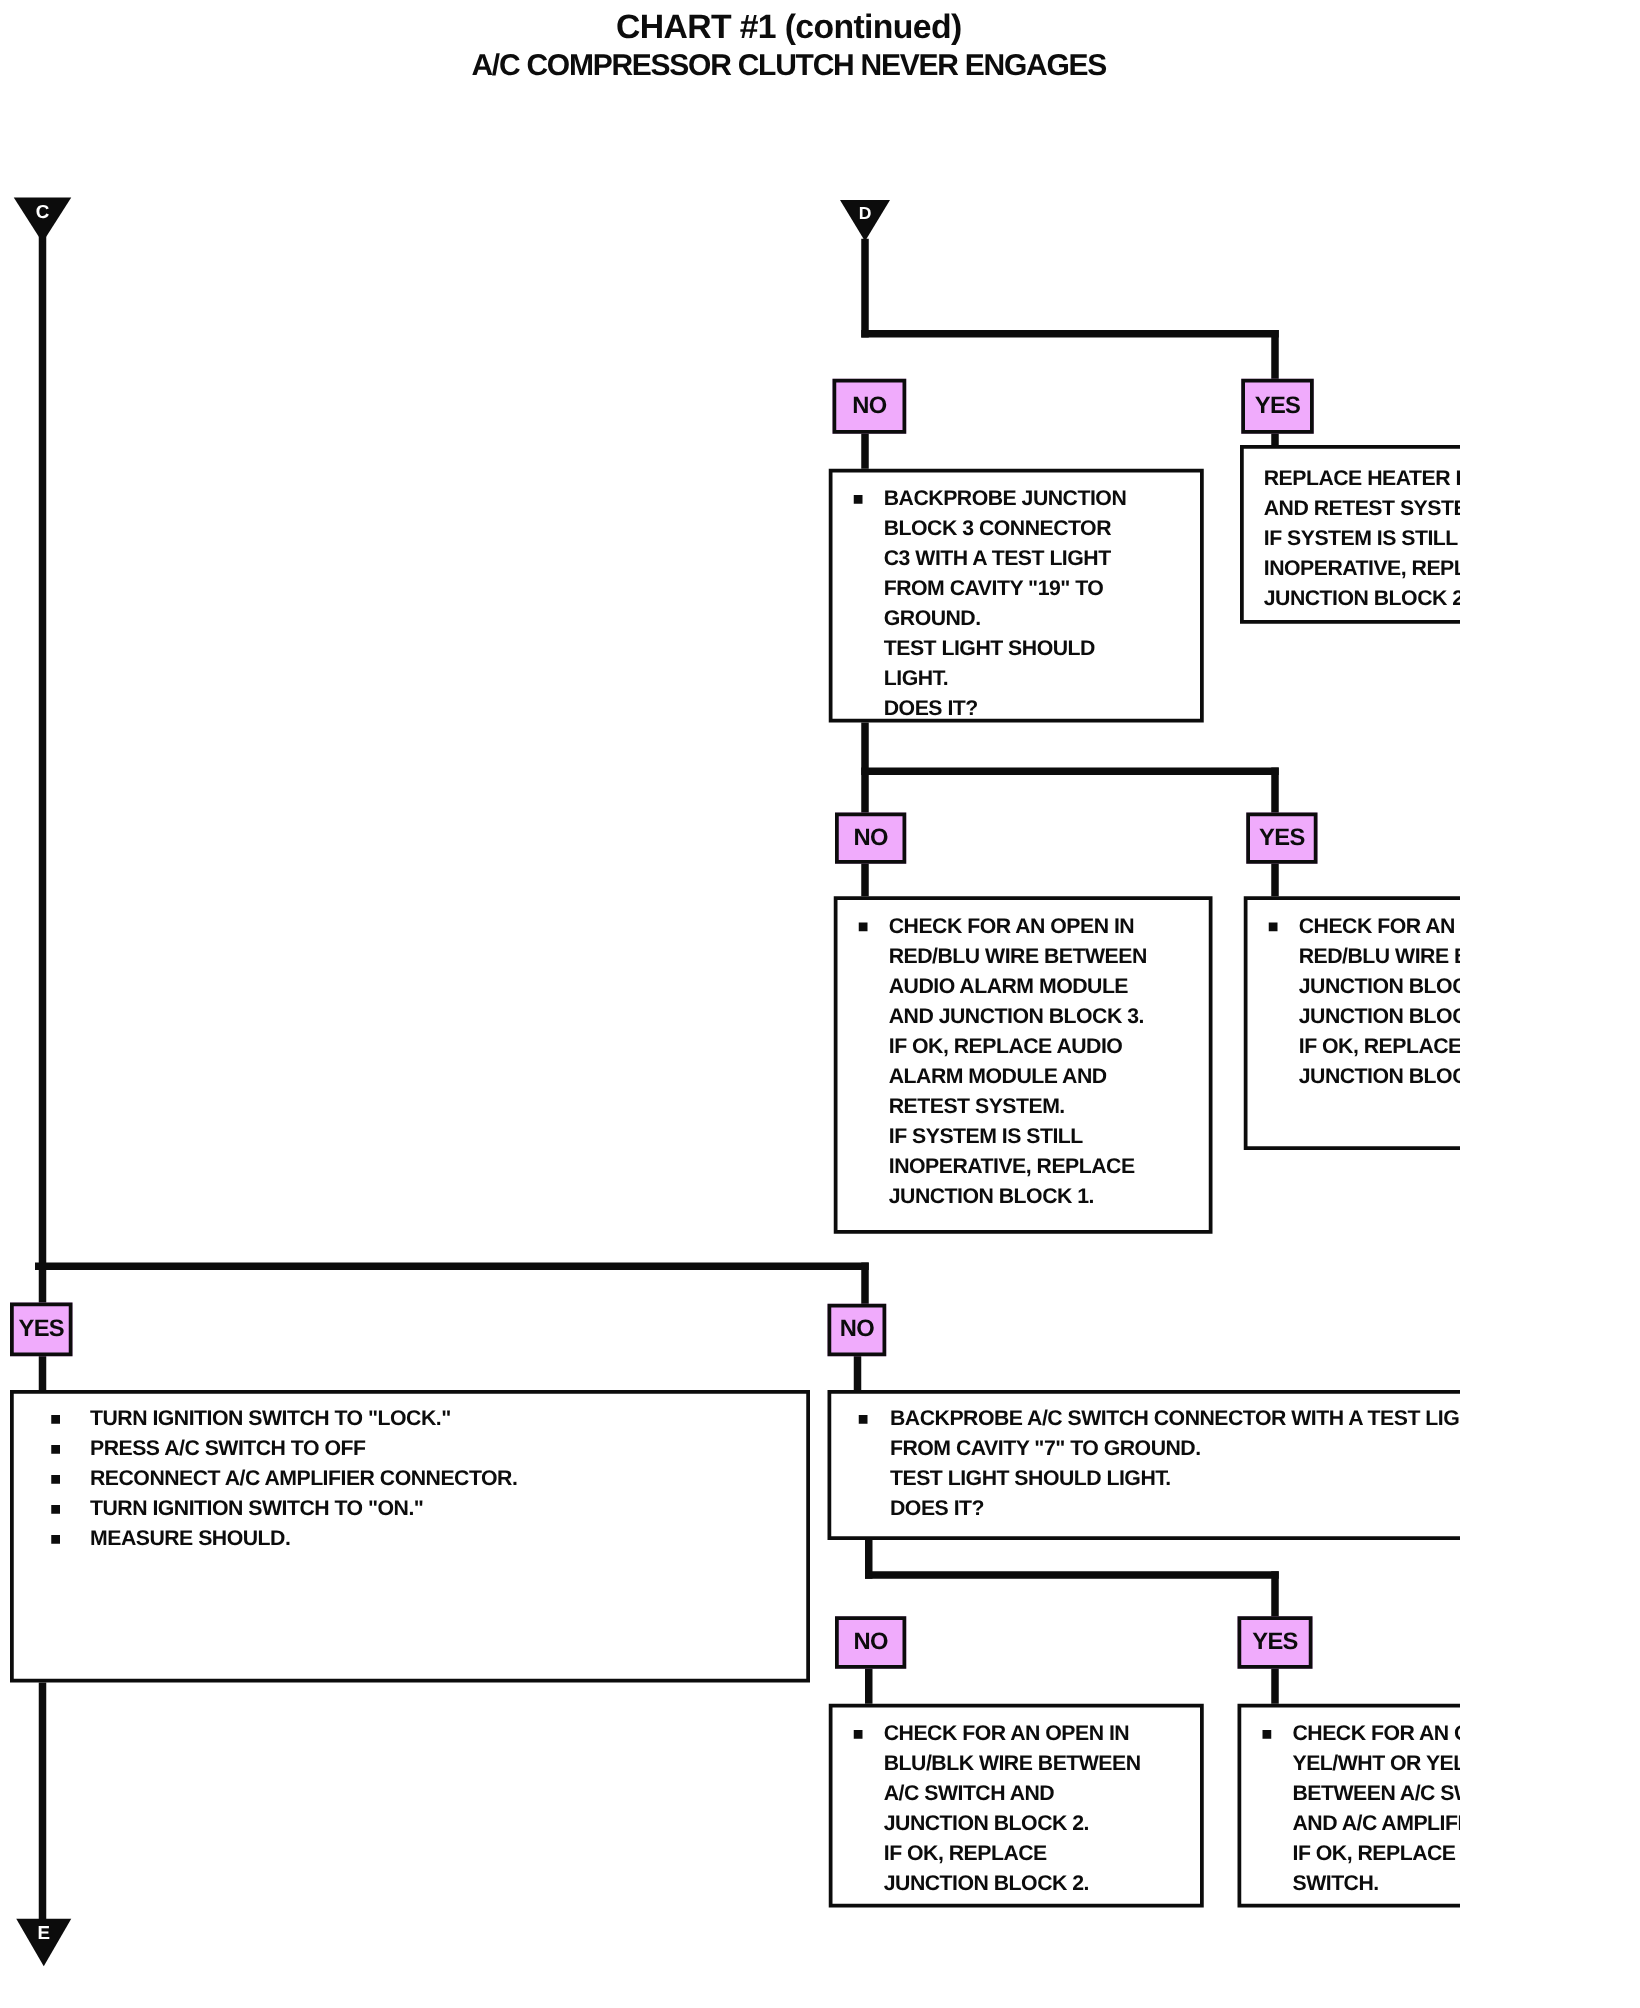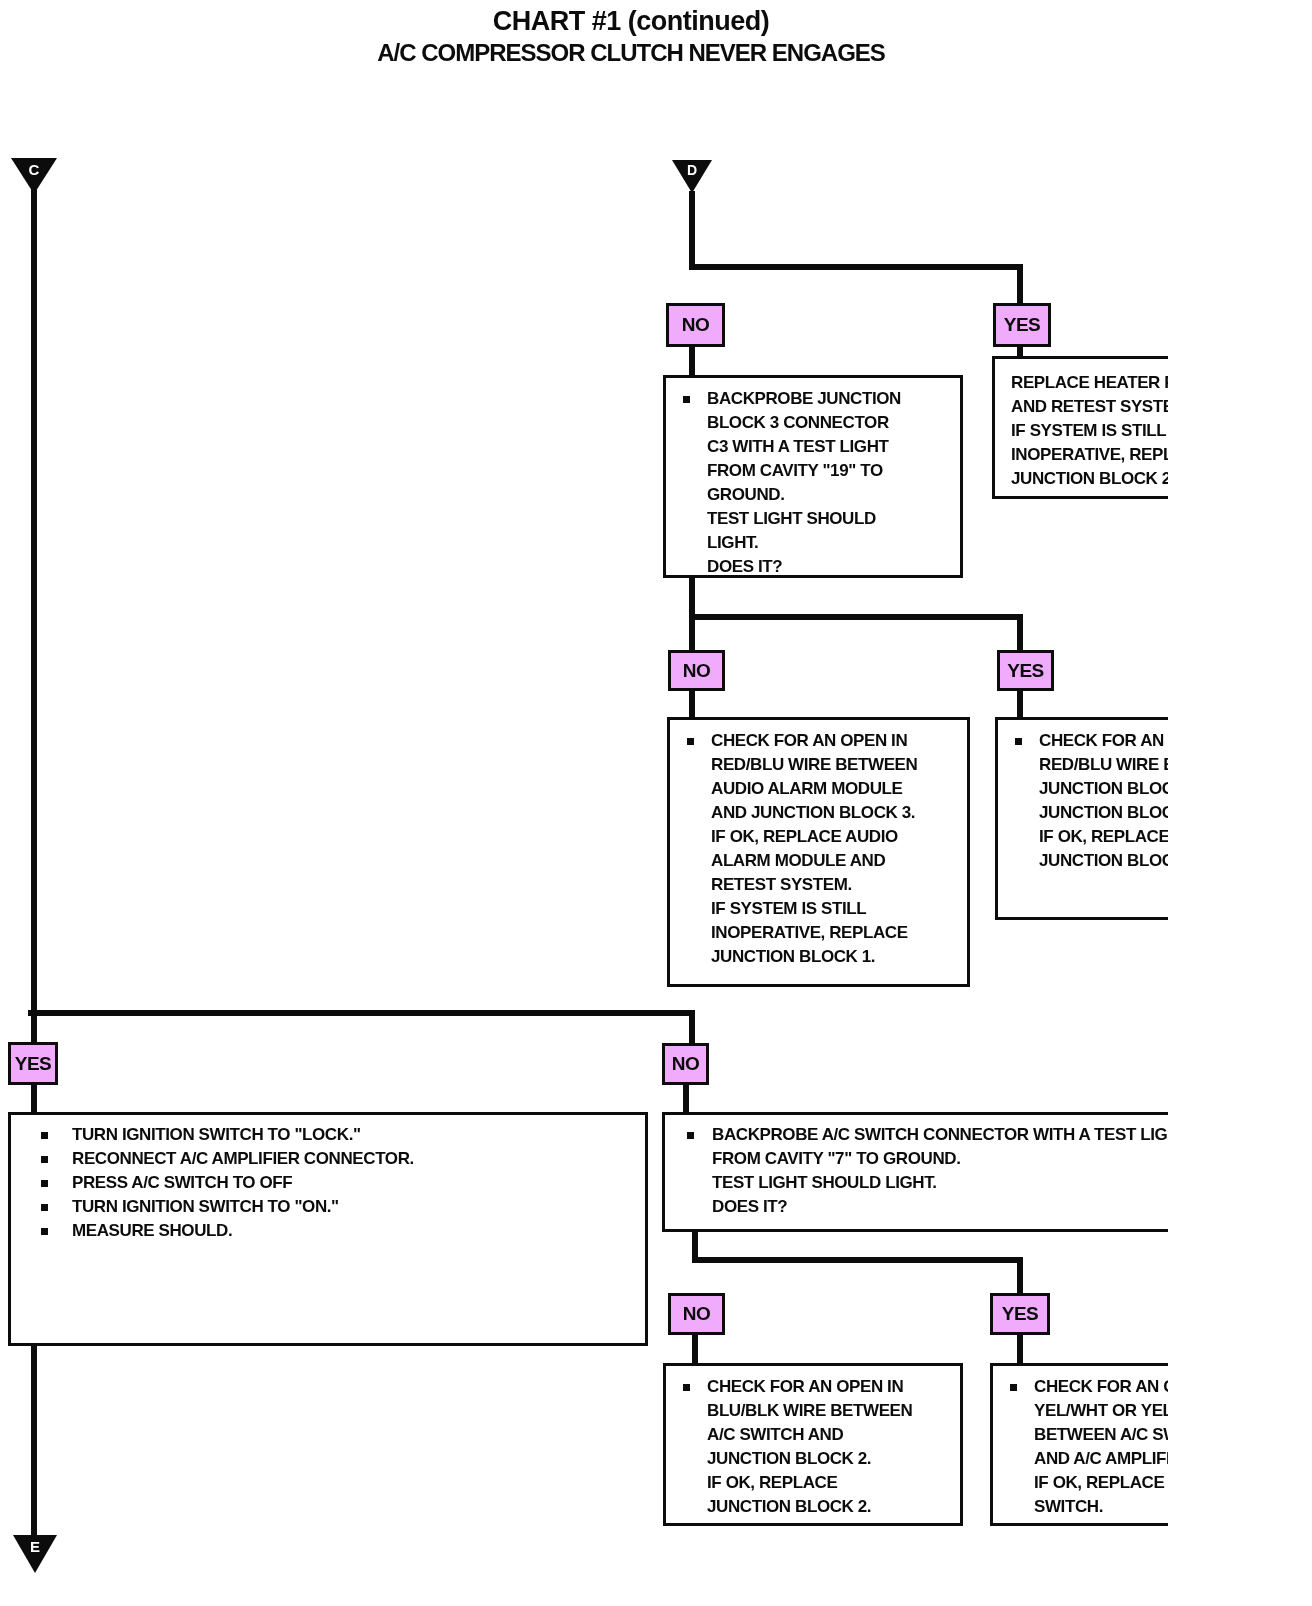--- a/index.html
+++ b/index.html
@@ -155,25 +155,25 @@
     </div>
   </div>
 
   <div class="fbox big-list" style="left:8px; top:1112px; width:640px; height:234px;">
     <div class="bullet-row">
       <span class="bullet"></span>
       <div class="box-text">TURN IGNITION SWITCH TO "LOCK."</div>
     </div>
     <div class="bullet-row">
       <span class="bullet"></span>
+      <div class="box-text">PRESS A/C SWITCH TO OFF</div>
+    </div>
+    <div class="bullet-row">
+      <span class="bullet"></span>
       <div class="box-text">RECONNECT A/C AMPLIFIER CONNECTOR.</div>
-    </div>
-    <div class="bullet-row">
-      <span class="bullet"></span>
-      <div class="box-text">PRESS A/C SWITCH TO OFF</div>
     </div>
     <div class="bullet-row">
       <span class="bullet"></span>
       <div class="box-text">TURN IGNITION SWITCH TO "ON."</div>
     </div>
     <div class="bullet-row">
       <span class="bullet"></span>
       <div class="box-text">MEASURE SHOULD.</div>
     </div>
   </div>

